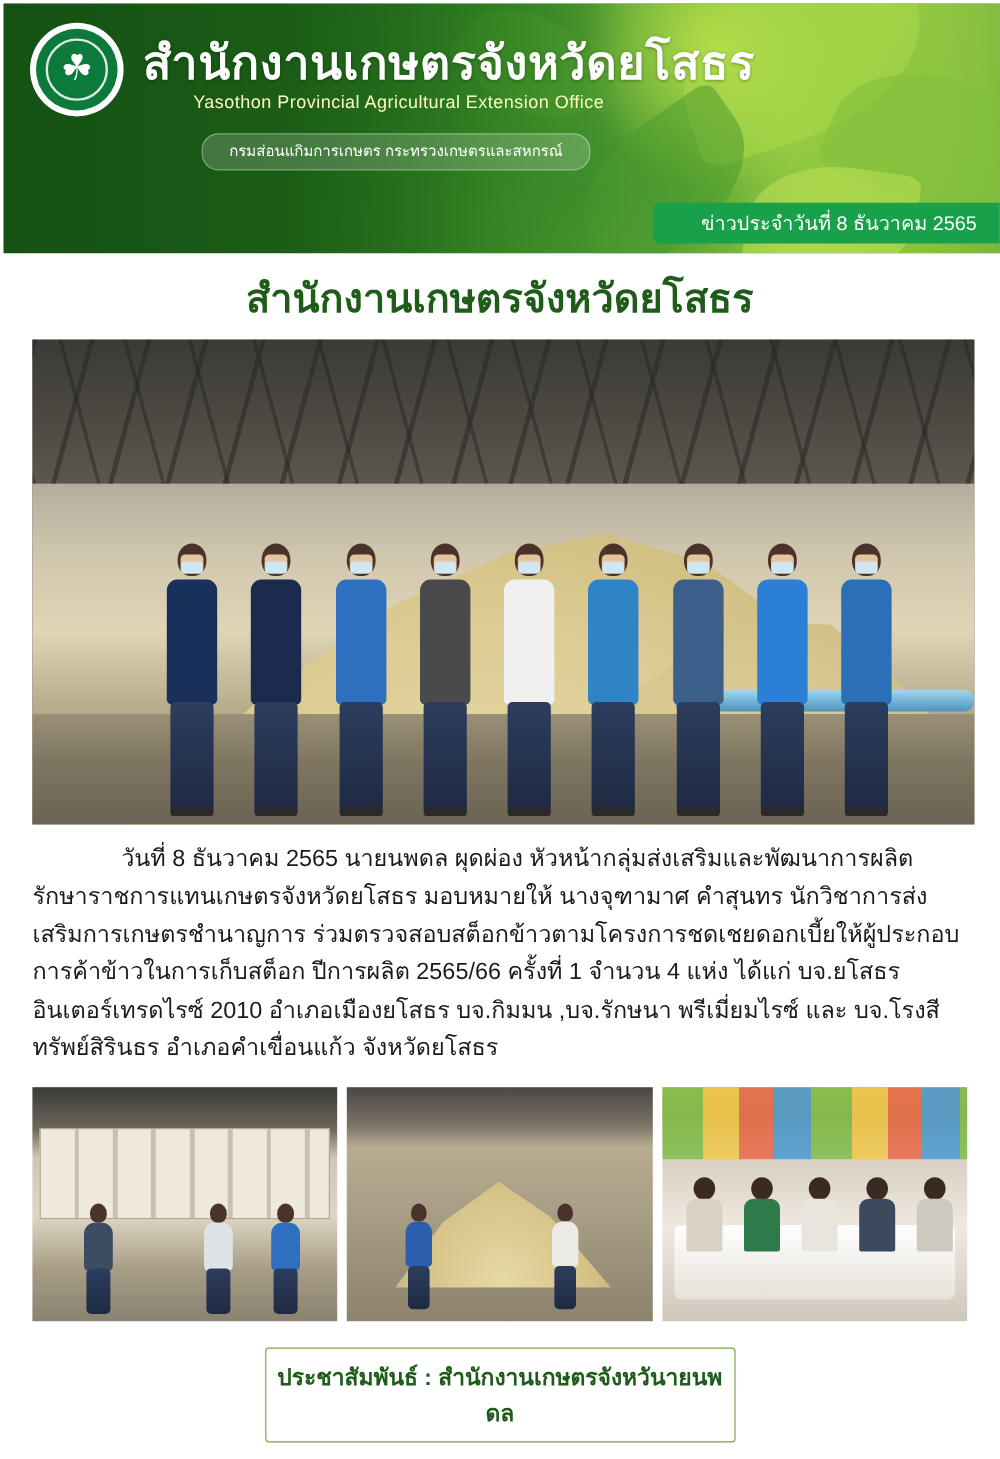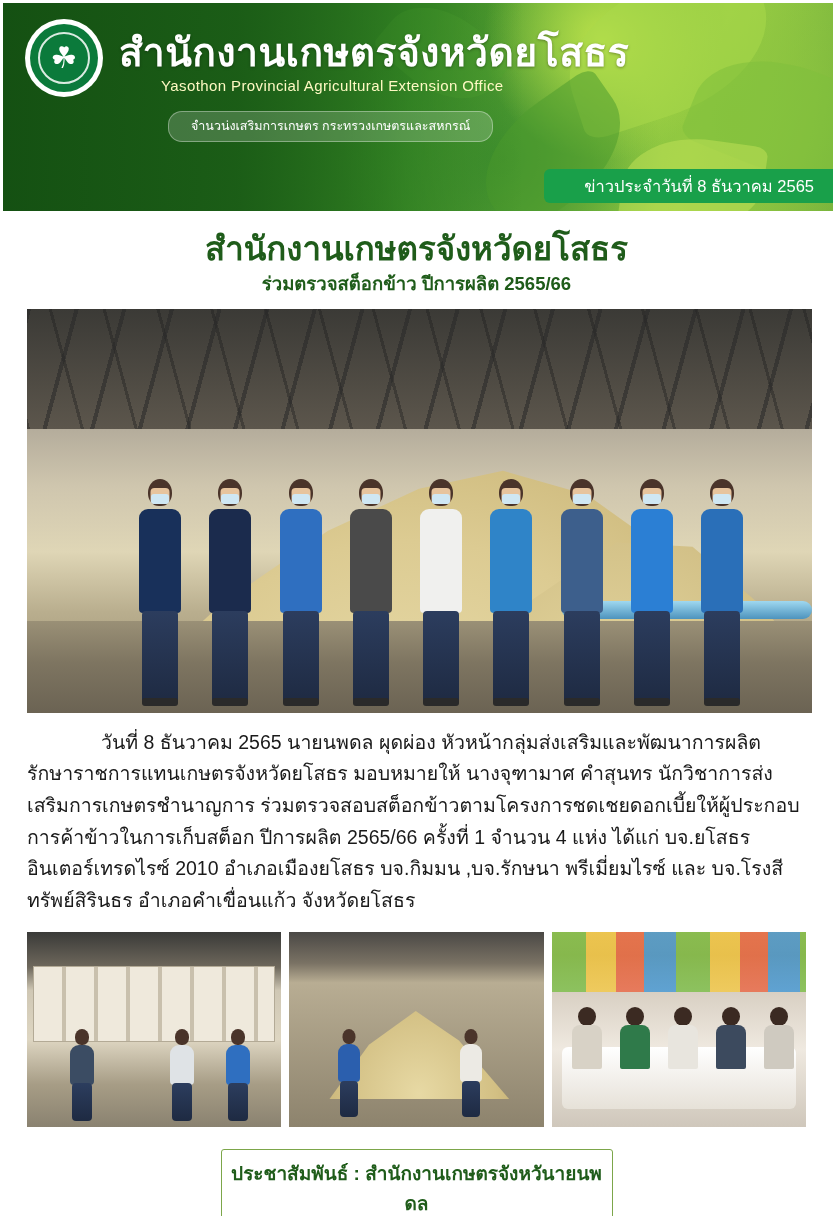--- a/index.html
+++ b/index.html
@@ -348,29 +348,28 @@
     <div class="header-fade"></div>
 
     <div class="logo">
       <div class="logo-inner">
         <span class="logo-glyph">☘</span>
       </div>
     </div>
 
     <div class="site-title">สำนักงานเกษตรจังหวัดยโสธร</div>
     <div class="site-subtitle">Yasothon Provincial Agricultural Extension Office</div>
-    <div class="dept-pill">จำนวน่งเสริมการเกษตร กระทรวงเกษตรและสหกรณ์</div>
+    <div class="dept-pill">กรมส่อนแกิมการเกษตร กระทรวงเกษตรและสหกรณ์</div>
 
     <div class="date-ribbon">ข่าวประจำวันที่ 8 ธันวาคม 2565</div>
   </div>
 
   <div class="content">
 
     <div class="headline">สำนักงานเกษตรจังหวัดยโสธร</div>
-    <div class="subheadline">ร่วมตรวจสต็อกข้าว ปีการผลิต 2565/66</div>
 
     <div class="hero-photo">
       <div class="warehouse-bg"></div>
       <div class="roof-beams"></div>
       <div class="rice-pile"></div>
       <div class="rice-pile-2"></div>
       <div class="pipe"></div>
       <div class="floor"></div>
 
       <div class="people-row">

